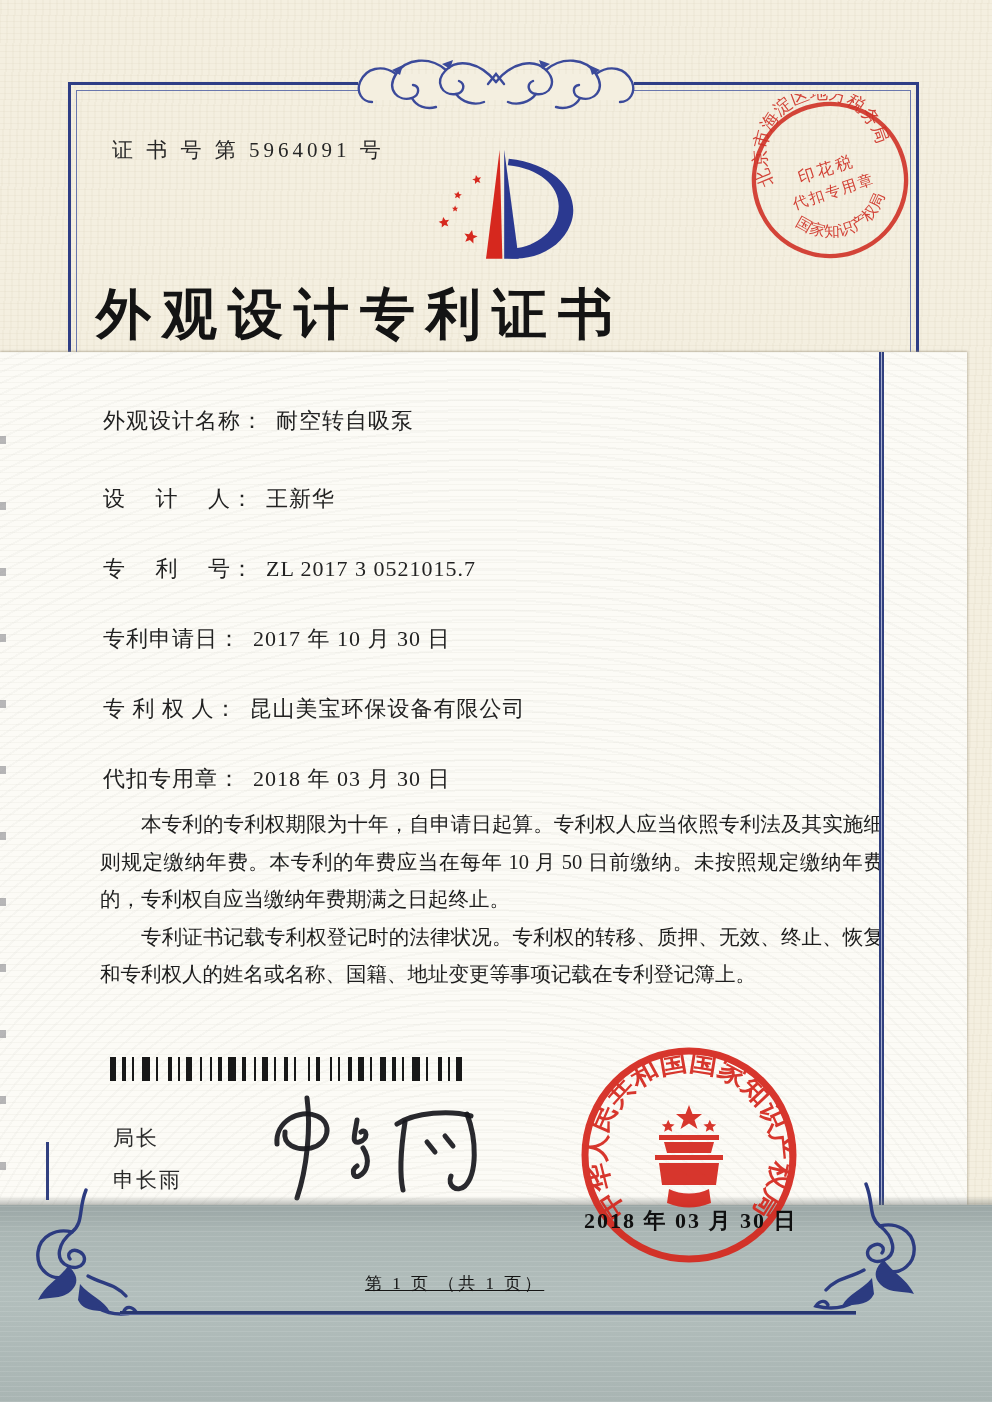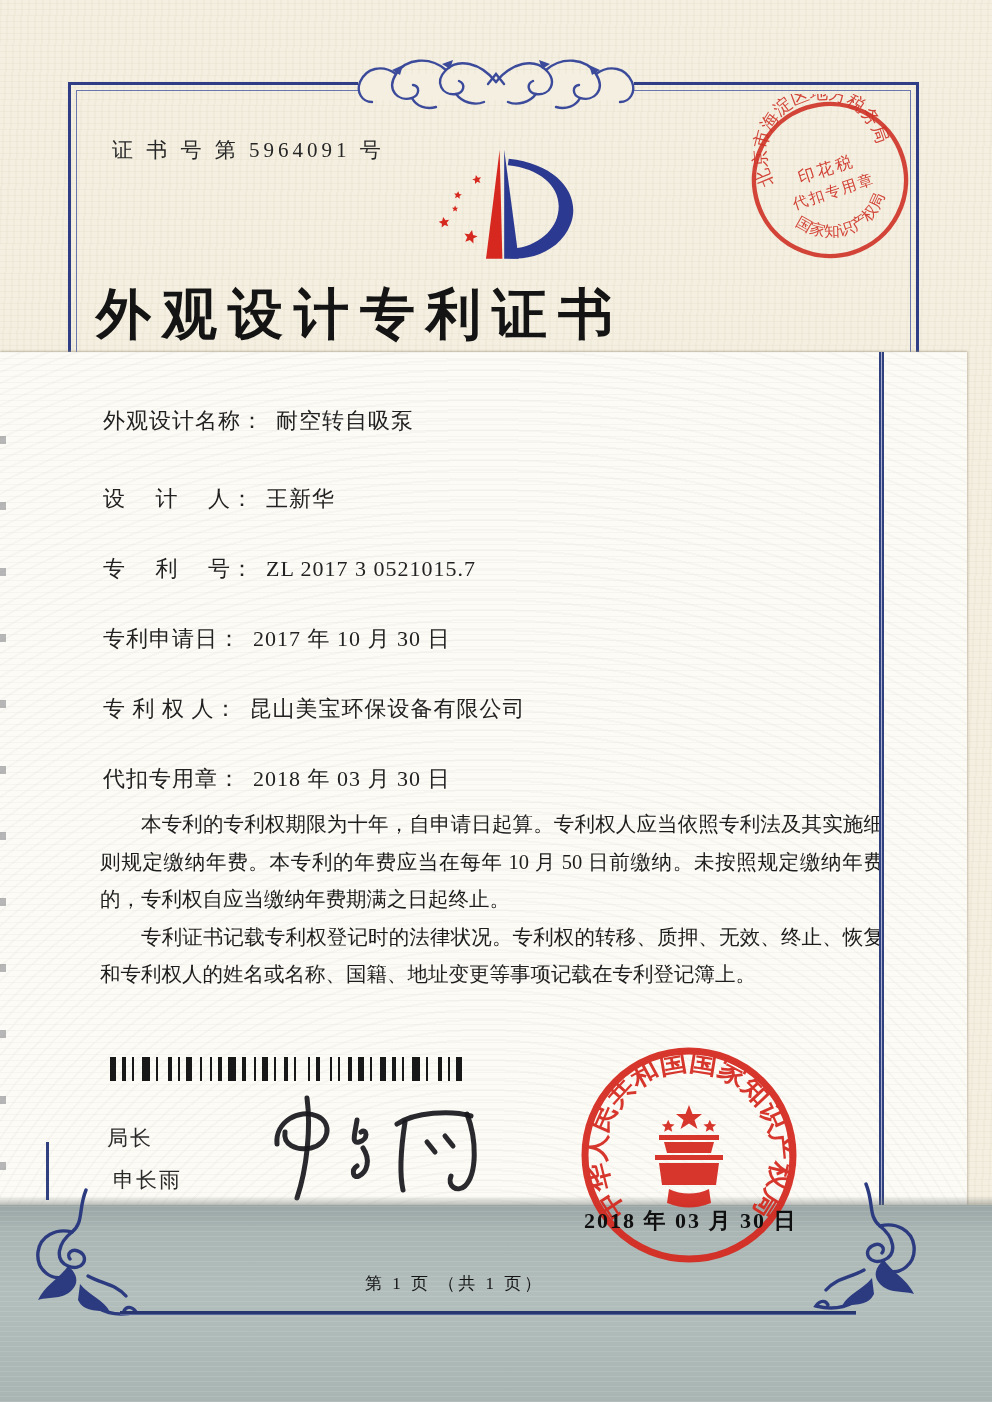--- a/index.html
+++ b/index.html
@@ -53,21 +53,21 @@
   }
   .field-row{position:absolute;left:103px;font-size:22px;letter-spacing:1px;white-space:nowrap;color:#222;}
   .f-label{margin-right:12px;}
   .paragraphs{
     position:absolute;left:100px;top:806px;width:784px;
     font-size:20.5px;line-height:37.5px;text-align:justify;color:#1d1d1d;
   }
   .paragraphs p{margin:0;text-indent:2em;}
   .barcode{position:absolute;left:110px;top:1057px;width:356px;height:24px;}
   .barcode rect{fill:#181818;}
-  .signer-title{position:absolute;left:107px;top:1124px;font-size:21px;letter-spacing:2px;
+  .signer-title{position:absolute;left:113px;top:1124px;font-size:21px;letter-spacing:2px;
     font-family:Liberation Mono, monospace;color:#2a2a2a;}
   .signer-name{position:absolute;left:113px;top:1166px;font-size:21px;letter-spacing:2px;
     font-family:"Liberation Sans","DejaVu Sans",sans-serif;color:#2a2a2a;}
   .signature{position:absolute;left:255px;top:1086px;width:240px;height:122px;}
   .signature path{stroke:#17171c;stroke-width:5;fill:none;stroke-linecap:round;stroke-linejoin:round;opacity:.92;}
   
   .gray-band{
     position:absolute;left:0;top:1205px;width:992px;height:197px;
     background:linear-gradient(180deg,#9aa6a5 0,#aab6b4 26px,#b2bebc 90px,#a9b5b3 100%);
     background-color:#acb8b6;
@@ -79,21 +79,21 @@
   .band-shadow{position:absolute;left:0;top:1196px;width:992px;height:9px;
     background:linear-gradient(180deg, rgba(120,120,110,0) 0, rgba(110,115,112,.45) 100%);}
   .bottom-line{position:absolute;left:120px;top:1311px;width:736px;height:3px;background:#27366f;}
   .bottom-line::after{content:"";position:absolute;left:0;top:3px;width:100%;height:1px;background:#57659e;}
   .flourish{position:absolute;width:112px;height:146px;}
   .flourish path{stroke:#2c3b80;stroke-width:3.4;fill:none;stroke-linecap:round;}
   .flourish .ff{fill:#2c3b80;stroke:none;}
   .fl-left{left:28px;top:1188px;}
   .fl-right{left:812px;top:1182px;transform:scaleX(-1);}
   .left-short-line{position:absolute;left:46px;top:1142px;width:3px;height:58px;background:#31407f;}
-  .footer-page{position:absolute;left:365px;top:1272px;font-size:17px;letter-spacing:3px;color:#141414;}
+  .footer-page{position:absolute;left:365px;top:1272px;font-size:17px;letter-spacing:3px;color:#141414;text-decoration:underline;}
   
   .seal{position:absolute;left:574px;top:1040px;width:230px;height:230px;opacity:.93;}
   .seal text{fill:#d5281e;font-family:"Liberation Serif","DejaVu Serif",serif;font-weight:700;}
   .seal .sr{fill:#d5281e;}
   .issue-date{position:absolute;left:584px;top:1206px;font-size:22px;font-weight:700;
     letter-spacing:2px;color:#101010;white-space:nowrap;}
 </style>
 </head>
 <body>
 

